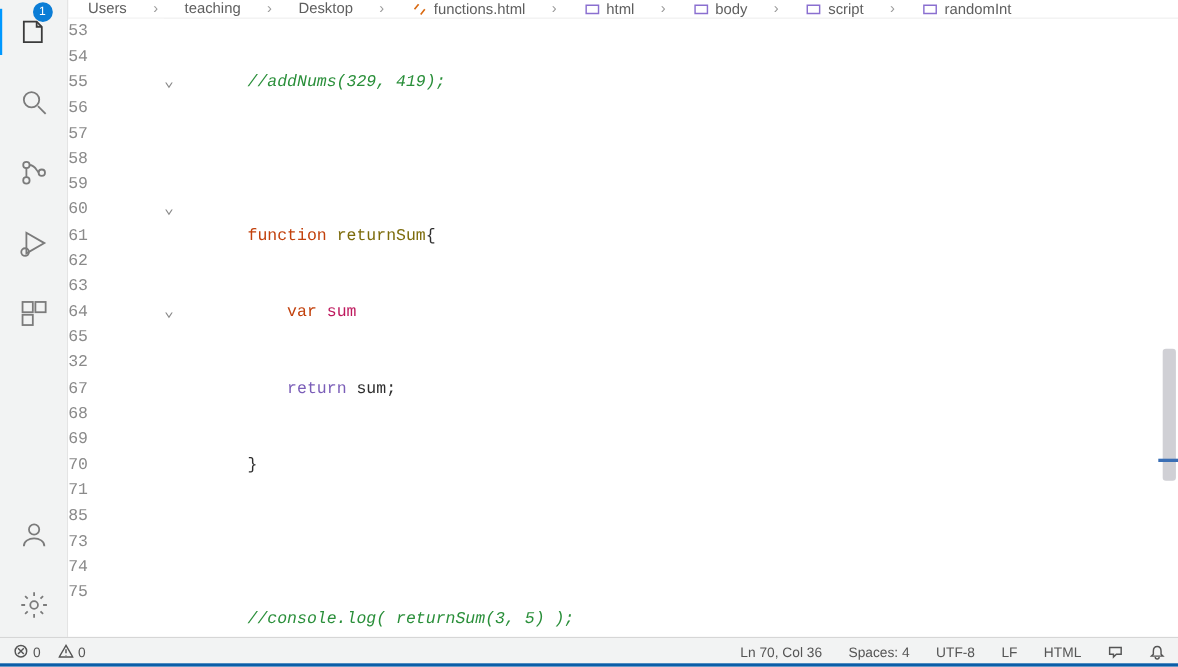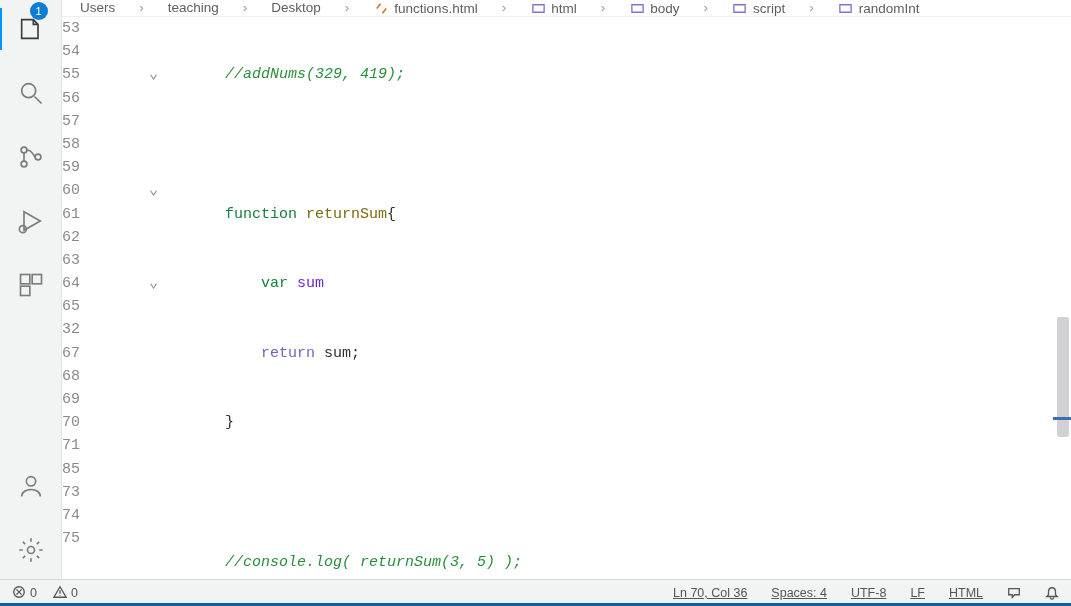--- a/index.html
+++ b/index.html
@@ -25,35 +25,35 @@
   .crumb-icon { width:16px; height:16px; display:inline-flex; align-items:center; justify-content:center;}
   .crumb-icon svg { width:15px; height:15px; }
 
   
   .editor { flex: 1; display: flex; font-family: Menlo, Consolas, "Courier New", monospace; font-size: 15px; line-height: 23.2px; position:relative; }
   .gutter { width: 87px; color: #8a8a8a; text-align: right; padding-right: 20px; user-select:none; background:#fff;}
   .fold-col { width: 26px; color:#8a8a8a; user-select:none;}
   .fold-mark { cursor:pointer; display:inline-block; width:14px;}
   .code { flex: 1; white-space: pre; color: #2e2e2e; padding-left: 50px; position:relative;}
   .line { height: 23.2px; display:flex;}
-  .kw-blue { color:#15803d;font-family:Liberation Mono, monospace; }
+  .kw-blue { color:#c2410c;font-family:Liberation Mono, monospace; }
   .kw-func { color:#7b5eb8; }
   .name-fn { color:#7c6b0b; }
   .comment { color:#2a8f3a; font-style: italic;}
-  .obj { color:#6d28d9;}
+  .obj { color:#be185d;}
 
   
   .scroll-thumb { position:absolute; right:2px; top:300px; width:12px; height:120px; background:#d0d0d5; border-radius:3px;}
   .scroll-marker { position:absolute; right:0; top:400px; width:18px; height:3px; background:#3b6fb5;}
 
   
   .statusbar { position: absolute; left: 0; right: 0; bottom: 0; height: 27px; background: #f2f3f3; border-top: 1px solid #d6d6d6; display: flex; align-items: center; font-size: 12.5px; color: #555; padding: 0 8px; }
   .sb-left { display:flex; align-items:center; gap:8px;}
   .sb-item { display:flex; align-items:center; gap:4px; cursor:pointer; padding:0 4px;}
-  .sb-right { margin-left:auto; display:flex; align-items:center; gap:16px;text-decoration:underline;}
+  .sb-right { margin-left:auto; display:flex; align-items:center; gap:16px;}
   .sb-icon svg { width:14px; height:14px; stroke:#555; fill:none; stroke-width:1.5;}
 
   .blue-border { position:absolute; left:0; right:0; bottom:0; height:3px; background:#0b5ea8;}
 </style>
 </head>
 <body>
 
 <div class="activity-bar">
   <div class="activity-icon active">
     <svg viewBox="0 0 24 24">

